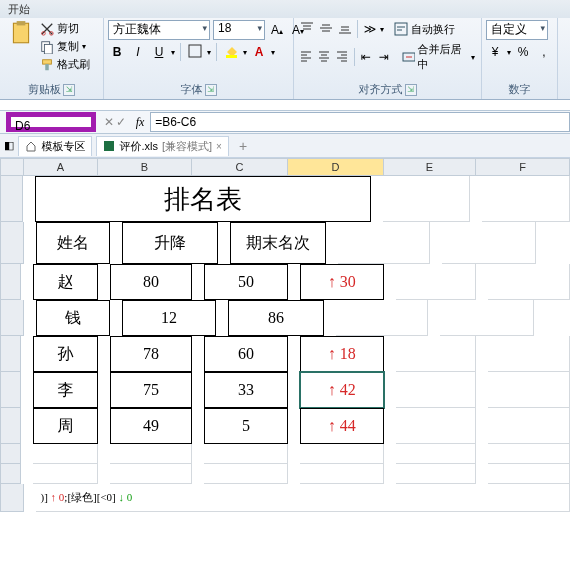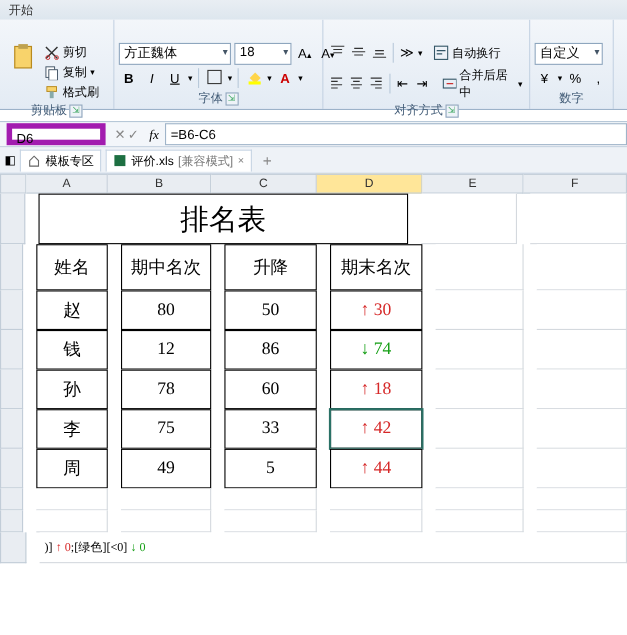--- a/index.html
+++ b/index.html
@@ -4,21 +4,21 @@
 <style>
 * { margin: 0; padding: 0; box-sizing: border-box; }
 body { font-family: "Microsoft YaHei", SimSun, Arial, sans-serif; font-size: 12px; background: #fff; width: 570px; height: 577px; overflow: hidden; }
 
 
 .ribbon-tabs { height: 18px; background: linear-gradient(#e9eef3, #dde6ee); display: flex; font-size: 11px; color: #333; }
 .ribbon-tabs span { padding: 2px 8px; }
 
 .ribbon { height: 82px; background: linear-gradient(#f3f6fa, #e3ebf4); border-bottom: 1px solid #9cb2c9; display: flex; }
 .group { border-right: 1px solid #c5d3e3; display: flex; flex-direction: column; padding: 2px 4px 0; }
-.group-body { flex: 1; display: flex; align-items: flex-start; margin-top: 19px; }
+.group-body { flex: 1; display: flex; align-items: flex-start; }
 .group-label { font-size: 11px; color: #415b76; text-align: center; padding: 1px 0 2px; display: flex; justify-content: center; align-items: center; gap: 2px; }
 .launcher { width: 12px; height: 12px; border: 1px solid #8fa6bd; font-size: 8px; line-height: 10px; text-align: center; color: #4a6; background: #eef3f8; }
 
 .clip-col { display: flex; flex-direction: column; gap: 1px; padding-right: 2px; }
 .clip-item { display: flex; align-items: center; gap: 3px; font-size: 11px; padding: 1px 2px; }
 .clip-item svg { width: 14px; height: 14px; }
 .paste-btn { width: 34px; text-align: center; font-size: 11px; }
 
 .font-col { display: flex; flex-direction: column; gap: 3px; }
 .font-row { display: flex; gap: 3px; align-items: center; }
@@ -285,21 +285,20 @@
   <div class="row" style="height:46px">
     <div class="rowh"></div>
     <div class="cell tbl-cell title-cell" style="width:360px">排名表</div>
     <div class="cell cE"></div>
     <div class="cell cF"></div>
   </div>
 
   <div class="row" style="height:42px">
     <div class="rowh"></div>
     <div class="cell tbl-cell hdr-cell cA">姓名</div>
-    <div class="cell tbl-cell hdr-cell cB">期中名次</div>
     <div class="cell tbl-cell hdr-cell cD">升降</div>
     <div class="cell tbl-cell hdr-cell cC">期末名次</div>
     <div class="cell cE"></div>
     <div class="cell cF"></div>
   </div>
 
   <div id="data-rows">
       <div class="row" style="height: 36px;">
         <div class="rowh"></div>
         <div class="cell tbl-cell data-cell cA">赵</div>
@@ -307,21 +306,20 @@
         <div class="cell tbl-cell data-cell cC">50</div>
         <div class="cell tbl-cell data-cell cD up">↑ 30</div>
         <div class="cell cE"></div>
         <div class="cell cF"></div>
       </div>
       <div class="row" style="height: 36px;">
         <div class="rowh"></div>
         <div class="cell tbl-cell data-cell cA">钱</div>
         <div class="cell tbl-cell data-cell cB">12</div>
         <div class="cell tbl-cell data-cell cC">86</div>
-        <div class="cell tbl-cell data-cell cD dn">↓ 74</div>
         <div class="cell cE"></div>
         <div class="cell cF"></div>
       </div>
       <div class="row" style="height: 36px;">
         <div class="rowh"></div>
         <div class="cell tbl-cell data-cell cA">孙</div>
         <div class="cell tbl-cell data-cell cB">78</div>
         <div class="cell tbl-cell data-cell cC">60</div>
         <div class="cell tbl-cell data-cell cD up">↑ 18</div>
         <div class="cell cE"></div>

